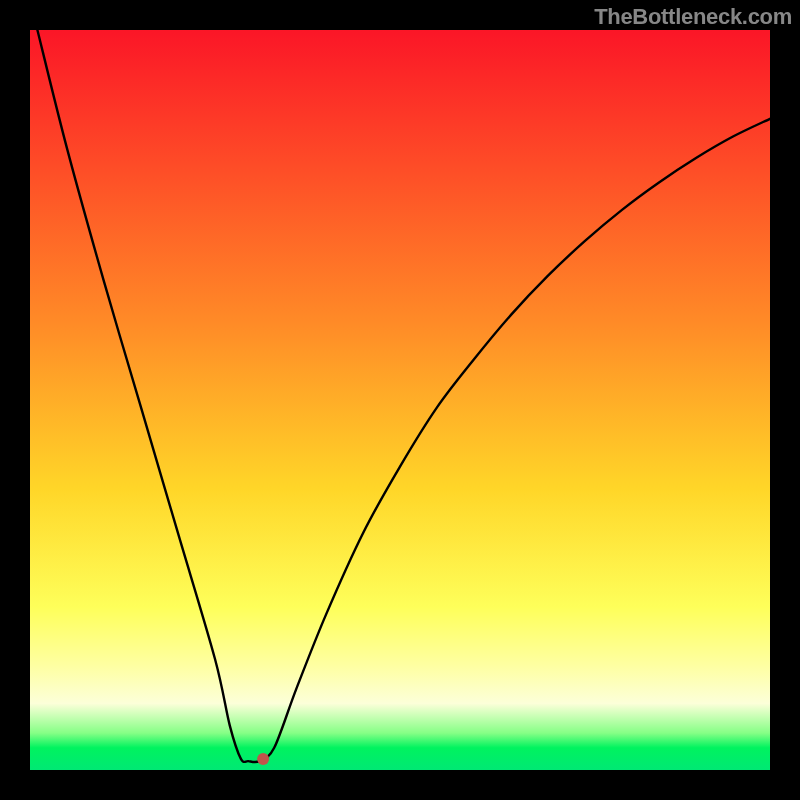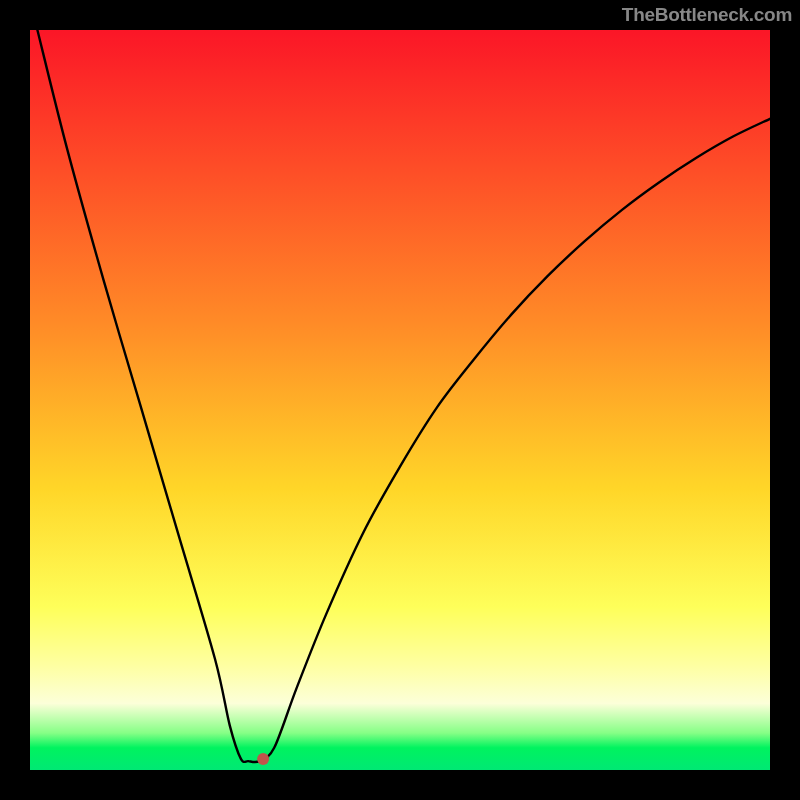--- a/index.html
+++ b/index.html
@@ -39,21 +39,21 @@
     left: 30px;
     top: 30px;
     width: 740px;
     height: 740px;
   }
   #attribution {
     position: absolute;
     top: 4px;
     right: 8px;
     font-family: Arial, Helvetica, sans-serif;
-    font-size: 19px;
+    font-size: 22px;
     font-weight: bold;
     color: #878787;
     letter-spacing: -0.3px;
   }
 </style>
 </head>
 <body>
 
 <div id="container">
   <div id="plot-area"></div>

